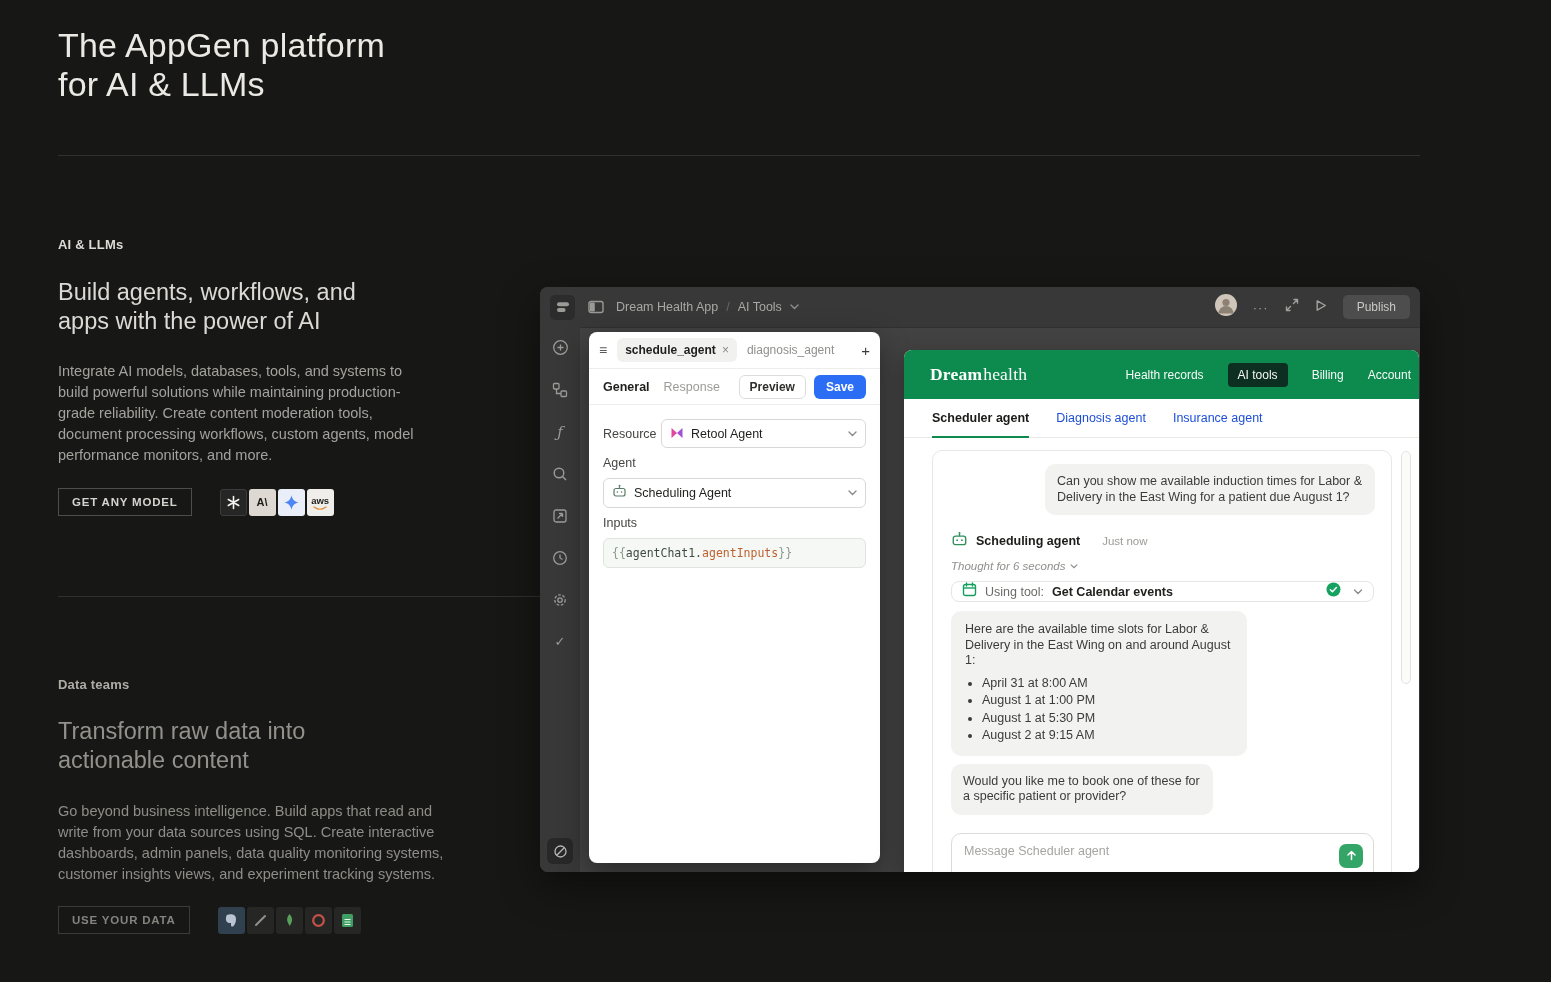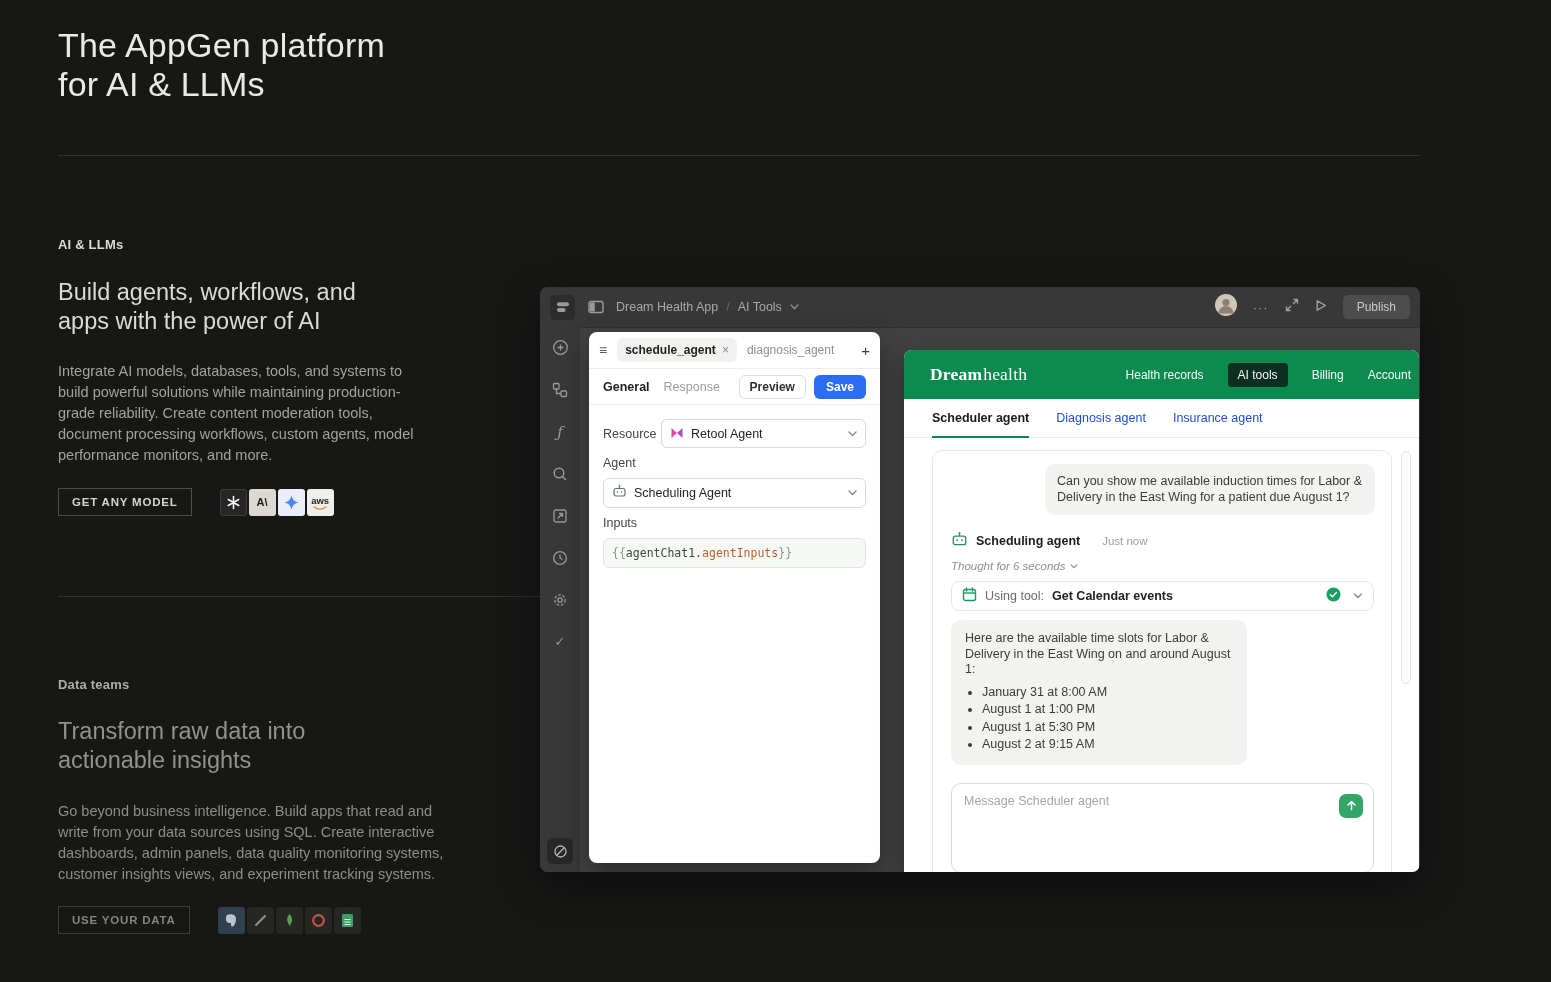--- a/index.html
+++ b/index.html
@@ -192,21 +192,21 @@
             <path d="M1 1c4 3 8 3 12 0" fill="none" stroke="#e08a2e" stroke-width="1.2" stroke-linecap="round"></path>
           </svg>
       </span>
     </div>
   </div>
 
   <div class="divider divider-mid"></div>
 
   <div class="eyebrow eyebrow-data">Data teams</div>
   <h2 class="section-heading heading-data">Transform raw data into
-actionable insights</h2>
+actionable content</h2>
   <p class="section-body body-data">Go beyond business intelligence. Build apps that read and write from your data sources using SQL. Create interactive dashboards, admin panels, data quality monitoring systems, customer insights views, and experiment tracking systems.</p>
   <div class="cta-row cta-data">
     <button class="cta-button">USE YOUR DATA</button>
     <div class="tile-row">
       <span class="tile tile-postgres">
         <svg width="15" height="15" viewBox="0 0 15 15">
             <path d="M3 2c4-1.5 9-.5 9 4 0 3-1 5.5-2.5 7-1 1-2.5.5-2.5-.8V10H5.5C3 10 1.5 7.5 2 5 2.2 3.7 2.3 2.3 3 2z" fill="#b9c4d2"></path>
           </svg>
       </span>
       <span class="tile tile-dim">
@@ -471,27 +471,28 @@
               <svg width="10" height="6" viewBox="0 0 9 6">
                   <path d="M1 1l3.5 3.5L8 1" fill="none" stroke="currentColor" stroke-width="1.4" stroke-linecap="round"></path>
                 </svg>
             </span>
           </span>
         </div>
 
         <div class="bubble slots-card">
           <span>Here are the available time slots for Labor &amp; Delivery in the East Wing on and around August 1:</span>
           <ul>
-            <li>January 31 at 8:00 AM</li>
+            <li>April 31 at 8:00 AM</li>
             <li>August 1 at 1:00 PM</li>
             <li>August 1 at 5:30 PM</li>
             <li>August 2 at 9:15 AM</li>
           </ul>
         </div>
 
+        <div class="bubble followup-bubble">Would you like me to book one of these for a specific patient or provider?</div>
 
         <div class="composer">
           <input class="composer-input" placeholder="Message Scheduler agent" style="">
           <button class="send-btn">
             <svg width="11" height="11" viewBox="0 0 11 11" fill="none" stroke="#fff" stroke-width="1.5" stroke-linecap="round" stroke-linejoin="round">
                 <path d="M5.5 9.5v-8M2 5l3.5-3.5L9 5"></path>
               </svg>
           </button>
         </div>
       </div>

